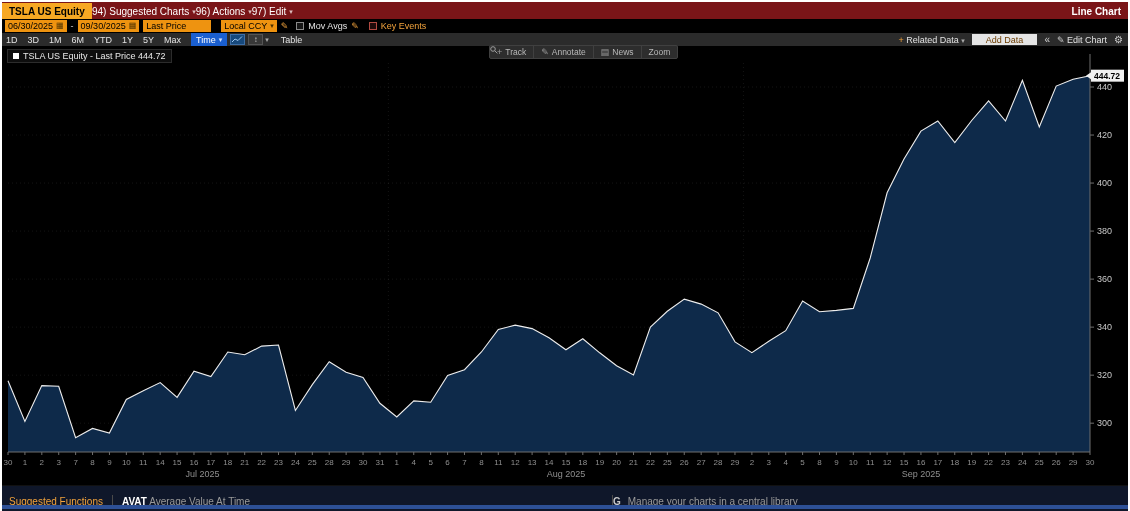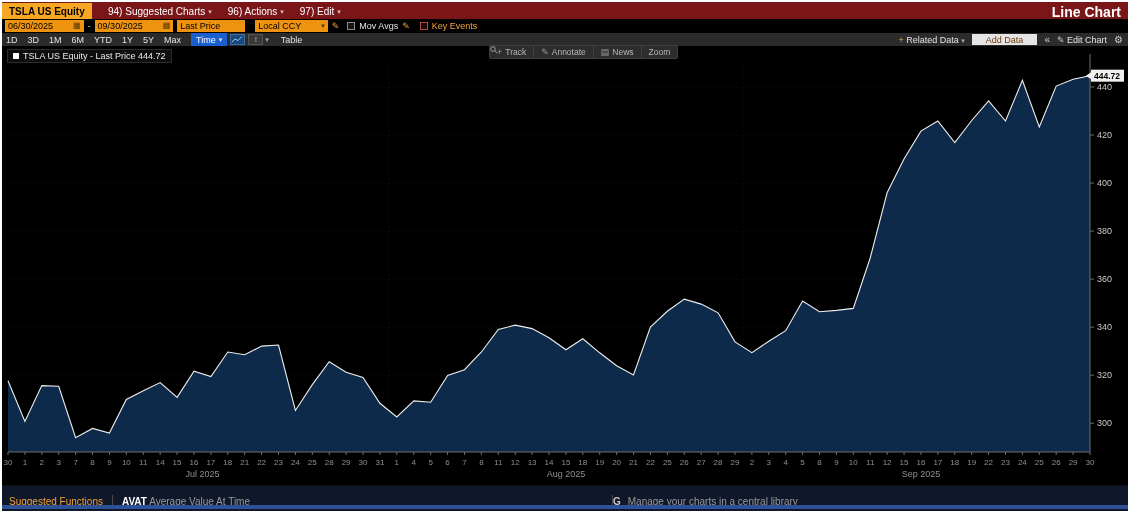--- a/index.html
+++ b/index.html
@@ -4,28 +4,28 @@
 <style>
   html,body{margin:0;padding:0;}
   body{width:1130px;height:511px;background:#ffffff;overflow:hidden;
        font-family:"Liberation Sans",sans-serif;-webkit-font-smoothing:antialiased;}
   .terminal{position:absolute;top:2px;left:2px;width:1126px;height:507px;background:#000;}
 
   
   .title-row{position:absolute;top:0;left:0;right:0;height:19px;background:#7a1518;display:flex;align-items:center;}
   .sec-box{height:17px;background:#f7a823;color:#000;font-size:10px;font-weight:bold;
            display:flex;align-items:center;padding:0 7px;min-width:90px;box-sizing:border-box;}
-  .menu-item{color:#fff;font-size:10px;margin-left:16px;display:flex;align-items:center;gap:3px;cursor:default;white-space:nowrap;}
+  .menu-item{color:#fff;font-size:10px;display:flex;align-items:center;gap:3px;cursor:default;white-space:nowrap;}
   .arrow{font-size:7px;color:#ddbdbd;}
-  .view-title{position:absolute;right:7px;color:#fff;font-size:14px;font-weight:bold;}
+  .view-title{position:absolute;right:7px;color:#fff;font-size:10px;font-weight:bold;}
 
   
   .controls-row{position:absolute;top:17px;left:0;right:0;height:14px;background:#000;
                 display:flex;align-items:center;gap:4px;padding-left:3px;font-size:9px;}
-  .field{background:#ee9310;color:#000;height:12px;display:flex;align-items:center;padding:0 3px;gap:20px;white-space:nowrap;}
+  .field{background:#ee9310;color:#000;height:12px;display:flex;align-items:center;padding:0 3px;gap:3px;white-space:nowrap;}
   .cal-icon{font-size:8px;color:#4a3000;line-height:1;}
   .dash{color:#cccccc;}
   .sel-arrow{font-size:7px;color:#4a3000;}
   .pencil{color:#f2a33c;font-size:9px;line-height:1;}
   .check{width:8px;height:8px;background:#161616;border:1px solid #8a8a8a;display:inline-block;box-sizing:border-box;}
   .check.red{border-color:#b14a42;background:#200b0b;}
   .lbl-light{color:#e3e3e3;}
   .lbl-amber{color:#f2a33c;}
 
   

